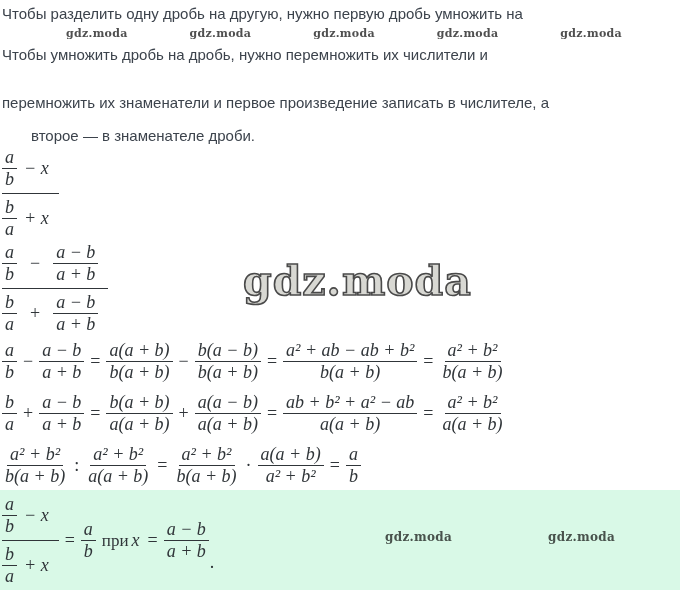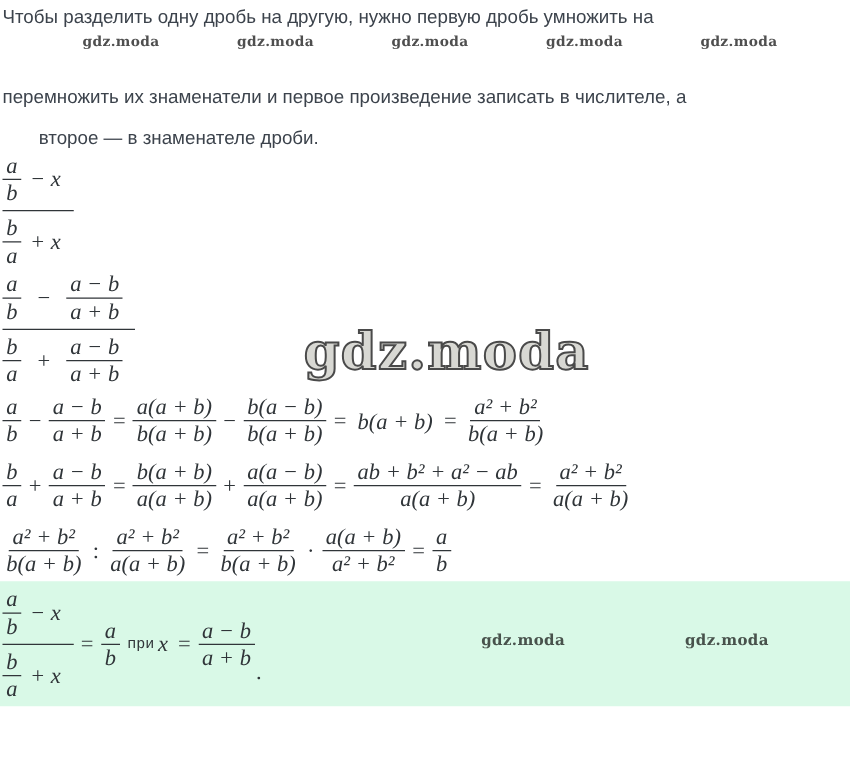--- a/index.html
+++ b/index.html
@@ -42,21 +42,21 @@
     position:absolute;left:243px;top:257px;
     font-family:"DejaVu Serif",serif;font-weight:bold;font-size:41px;letter-spacing:1px;
     color:#d8d8d3;-webkit-text-stroke:1.6px #4a4a4a;
   }
 
   .result-box{
     position:relative;margin-top:4px;width:680px;height:100px;
     display:flex;align-items:center;padding-left:2px;box-sizing:border-box;
   }
   .result-box .mrow{position:relative;z-index:1;}
-  .pri{font-family:Liberation Mono, monospace;font-style:normal;font-size:12px;padding:0 3px 0 6px;}
+  .pri{font-family:Liberation Serif, serif;font-style:normal;font-size:17px;padding:0 3px 0 6px;}
   .xvar{padding-right:2px;}
   .period{align-self:flex-end;padding:0 0 14px 1px;font-style:normal;}
   .wm-green{
     position:absolute;top:40px;
     font-family:"DejaVu Serif",serif;font-weight:bold;font-size:12px;color:#48524c;letter-spacing:0.3px;
   }
   .wm-g1{left:385px;}
   .wm-g2{left:548px;}
 </style>
 </head>
@@ -67,20 +67,21 @@
   <p class="para p1">Чтобы разделить одну дробь на другую, нужно первую дробь умножить на</p>
 
   <div class="wm-row">
     <span class="wm-small">gdz.moda</span>
     <span class="wm-small">gdz.moda</span>
     <span class="wm-small">gdz.moda</span>
     <span class="wm-small">gdz.moda</span>
     <span class="wm-small">gdz.moda</span>
   </div>
 
+  <p class="para p2">Чтобы умножить дробь на дробь, нужно перемножить их числители и</p>
   <p class="para p3">перемножить их знаменатели и первое произведение записать в числителе, а</p>
   <p class="para p4">второе — в знаменателе дроби.</p>
 
   <div class="math-area">
 
     <div class="mrow e1">
       <span class="bfr">
         <span class="bn">
           <span class="fr">
             <span class="n">a</span>
@@ -140,20 +141,21 @@
         <span class="n">a(a + b)</span>
         <span class="d">b(a + b)</span>
       </span>
       <span class="op">−</span>
       <span class="fr">
         <span class="n">b(a − b)</span>
         <span class="d">b(a + b)</span>
       </span>
       <span class="op">=</span>
       <span class="fr">
+        <span class="n">a² + ab − ab + b²</span>
         <span class="d">b(a + b)</span>
       </span>
       <span class="op">=</span>
       <span class="fr">
         <span class="n">a² + b²</span>
         <span class="d">b(a + b)</span>
       </span>
     </div>
 
     <div class="mrow r4">

